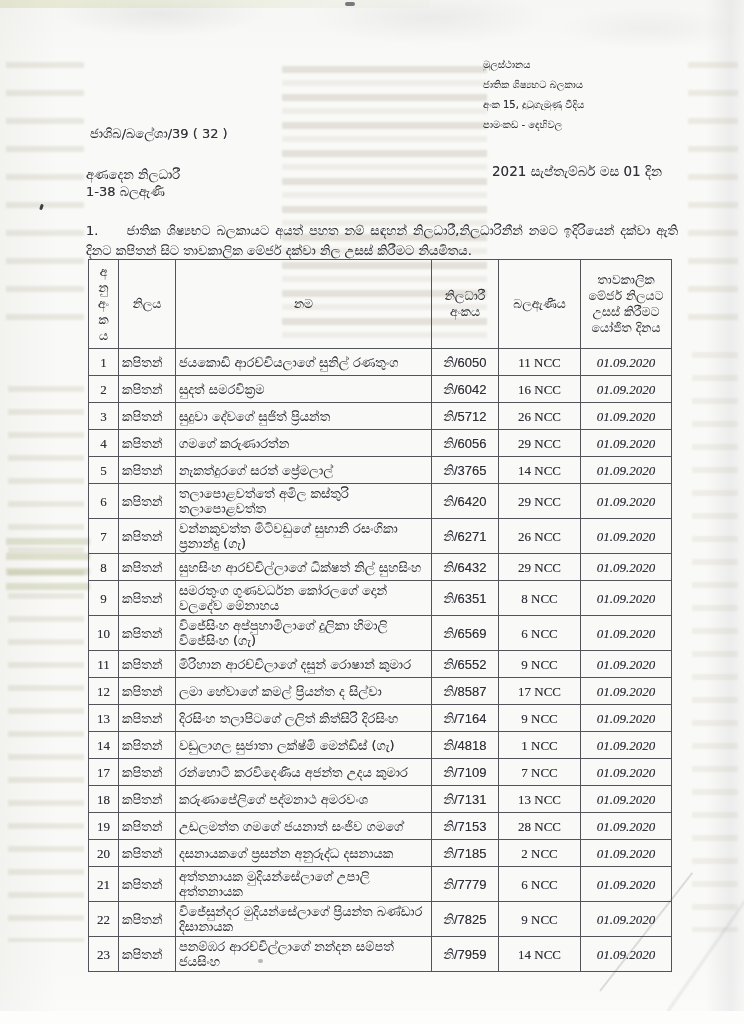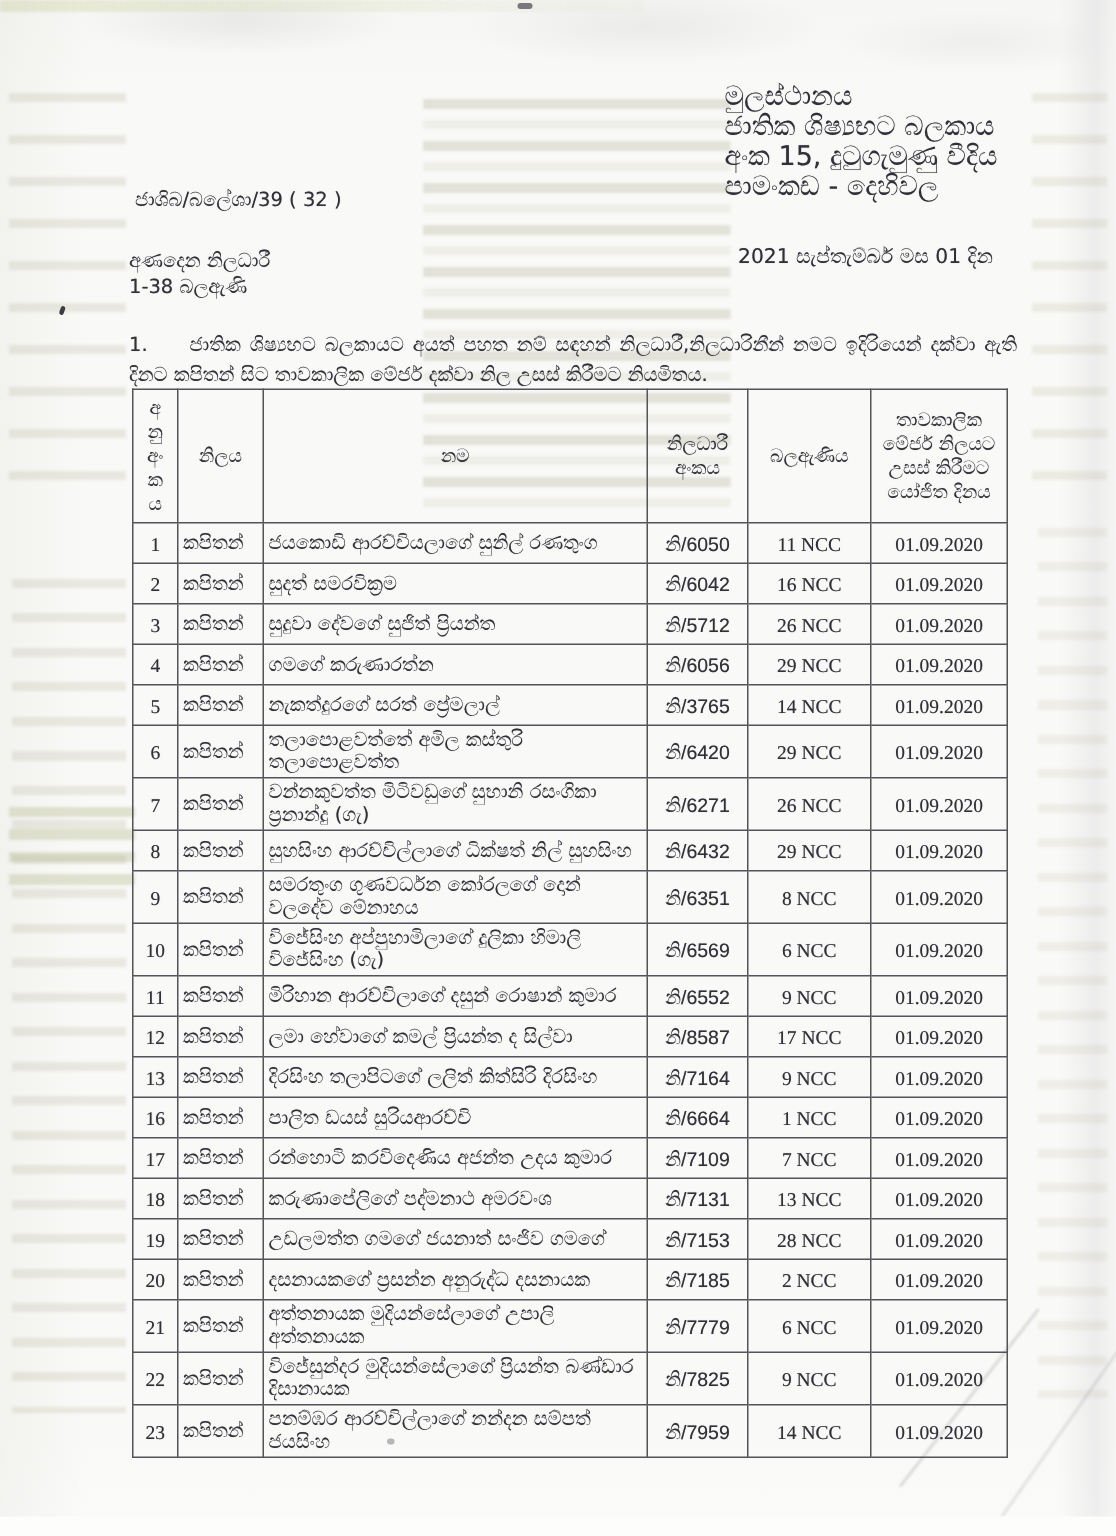--- a/index.html
+++ b/index.html
@@ -46,21 +46,21 @@
     background:repeating-linear-gradient(180deg, rgba(182,178,150,.18) 0 6px, transparent 6px 23px);}
   .speck1{left:40px;top:204px;width:3px;height:6px;background:#3c3c44;border-radius:2px;transform:rotate(20deg);}
   .speck2{left:345px;top:2px;width:10px;height:4px;background:#5a5a64;border-radius:2px;opacity:.8;}
   .speck3{left:258px;top:959px;width:5px;height:4px;background:#8a8a90;border-radius:2px;opacity:.6;}
   .crease1{left:600px;top:990px;width:150px;height:2px;background:rgba(140,140,146,.28);
     transform:rotate(-52deg);transform-origin:left center;filter:blur(.7px);}
   .crease2{left:668px;top:1010px;width:140px;height:2px;background:rgba(140,140,146,.22);
     transform:rotate(-55deg);transform-origin:left center;filter:blur(.8px);}
 
   
-  .letterhead{position:absolute;left:483px;top:55px;font-size:18px;line-height:20px;}
+  .letterhead{position:absolute;left:483px;top:55px;font-size:10px;line-height:20px;}
   .ref-no{position:absolute;left:90px;top:126px;font-size:13px;}
   .addressee{position:absolute;left:86px;top:166px;font-size:13px;line-height:17px;}
   .date-line{position:absolute;left:492px;top:163px;font-size:13.5px;}
   .doc-title{
     position:absolute;left:86px;top:194px;width:592px;
     font-size:13.5px;font-weight:bold;text-decoration:underline;text-underline-offset:3px;
   }
   .para{position:absolute;left:86px;top:221px;width:592px;font-size:13px;line-height:20px;text-align:justify;}
   .para-no{margin-right:28px;}
 
@@ -78,21 +78,21 @@
   }
   table.promo th{
     font-weight:normal;font-size:12.5px;text-align:center;line-height:16px;padding:4px 2px;
   }
   th.h-serial{height:78px;line-height:14px;font-size:12.5px;}
   td.c-serial{text-align:center;vertical-align:bottom;padding-bottom:4px;font-family:"Liberation Serif","DejaVu Serif",serif;}
   td.c-rank{padding-left:5px;height:22px;margin-left:20px;}
   td.c-name{padding-left:6px;padding-right:4px;}
   td.c-off{text-align:center;font-family:Liberation Sans, sans-serif;}
   td.c-batt{text-align:center;vertical-align:bottom;padding-bottom:4px;font-family:"Liberation Serif","DejaVu Serif",serif;margin-left:24px;}
-  td.c-date{text-align:center;vertical-align:bottom;padding-bottom:4px;font-family:"Liberation Serif","DejaVu Serif",serif;}
+  td.c-date{text-align:center;vertical-align:bottom;padding-bottom:4px;font-family:"Liberation Serif","DejaVu Serif",serif;font-style:italic;}
 </style>
 </head>
 <body>
 
 <div class="page">
 
   <div class="artifact top-strip"></div>
   <div class="artifact left-shade"></div>
   <div class="artifact edge-band"></div>
   <div class="artifact bleed bleed-mid"></div>
@@ -254,24 +254,24 @@
         </tr>
         <tr>
           <td class="c-serial">13</td>
           <td class="c-rank">කපිතන්</td>
           <td class="c-name">දිරසිංහ තලාපිටගේ ලලිත් කිත්සිරි දිරසිංහ</td>
           <td class="c-off">නි/7164</td>
           <td class="c-batt">9 NCC</td>
           <td class="c-date">01.09.2020</td>
         </tr>
         <tr>
-          <td class="c-serial">16</td>
-          <td class="c-rank">කපිතන්</td>
-          <td class="c-name">පාලිත ඩයස් සුරියආරච්චි</td>
-          <td class="c-off">නි/6664</td>
+          <td class="c-serial">14</td>
+          <td class="c-rank">කපිතන්</td>
+          <td class="c-name">වඩුලාගල සුජාතා ලක්ෂ්මි මෙන්ඩිස් (ගැ)</td>
+          <td class="c-off">නි/4818</td>
           <td class="c-batt">1 NCC</td>
           <td class="c-date">01.09.2020</td>
         </tr>
         <tr>
           <td class="c-serial">17</td>
           <td class="c-rank">කපිතන්</td>
           <td class="c-name">රන්හොටි කරවිදෙණිය අජන්ත උදය කුමාර</td>
           <td class="c-off">නි/7109</td>
           <td class="c-batt">7 NCC</td>
           <td class="c-date">01.09.2020</td>

